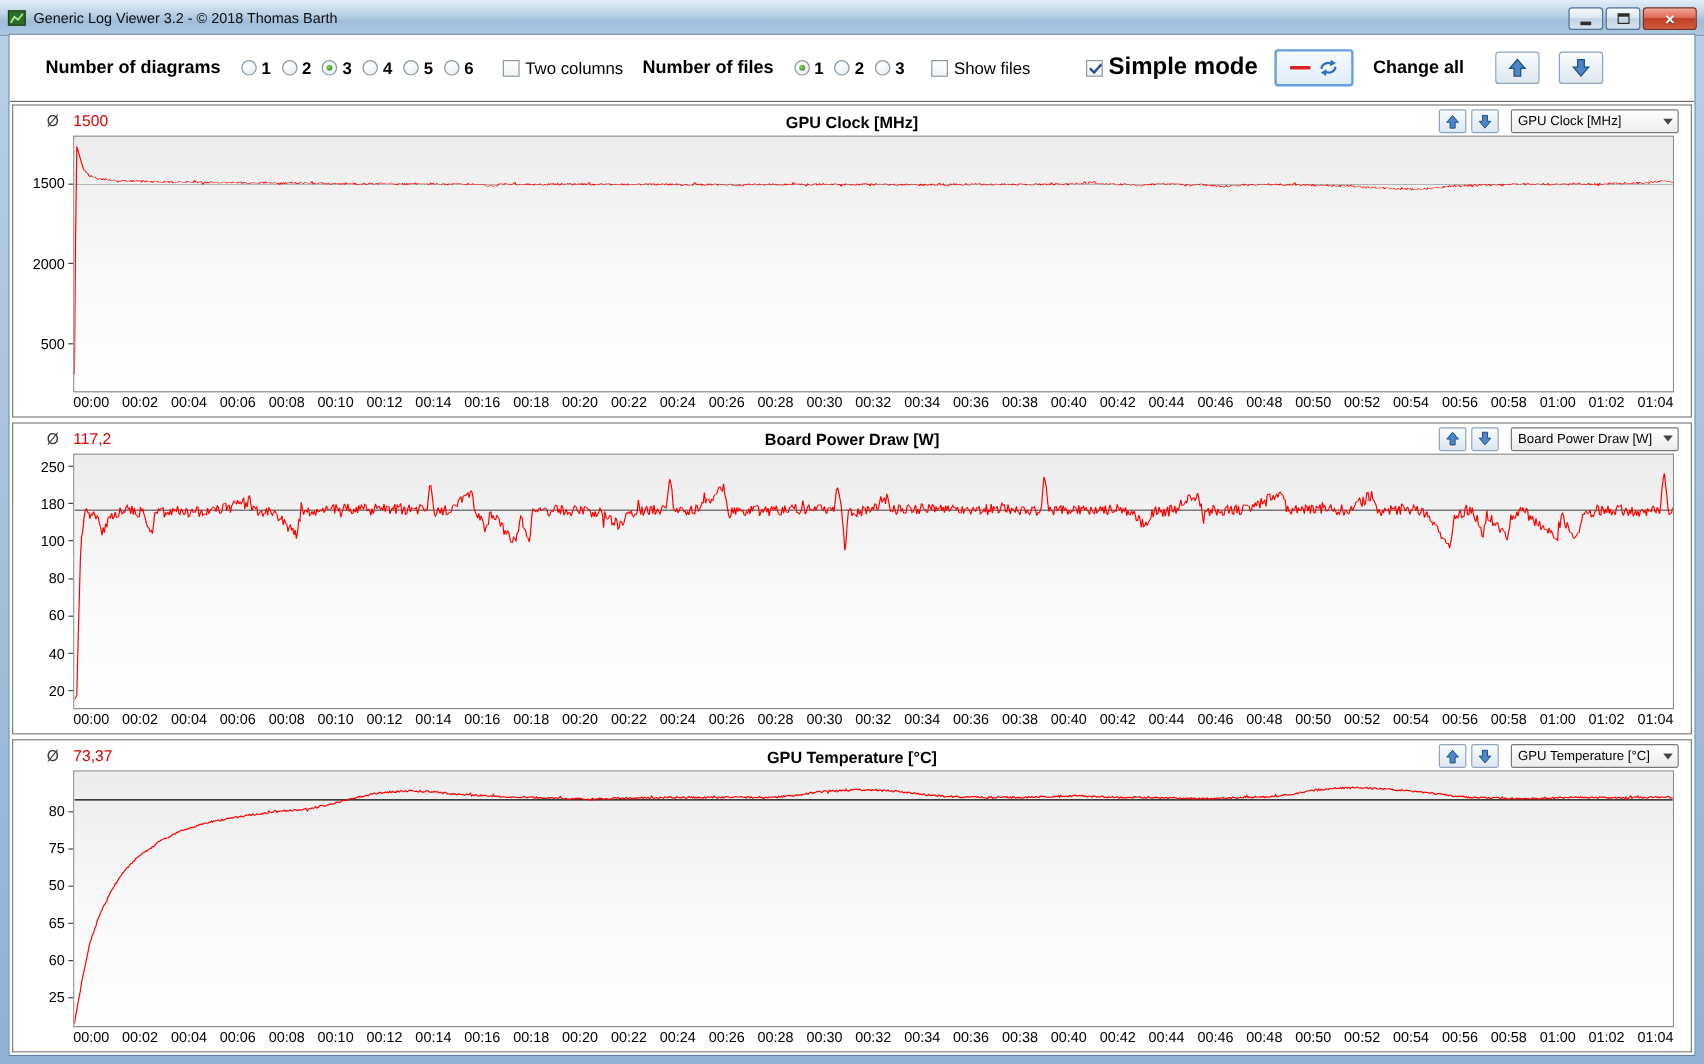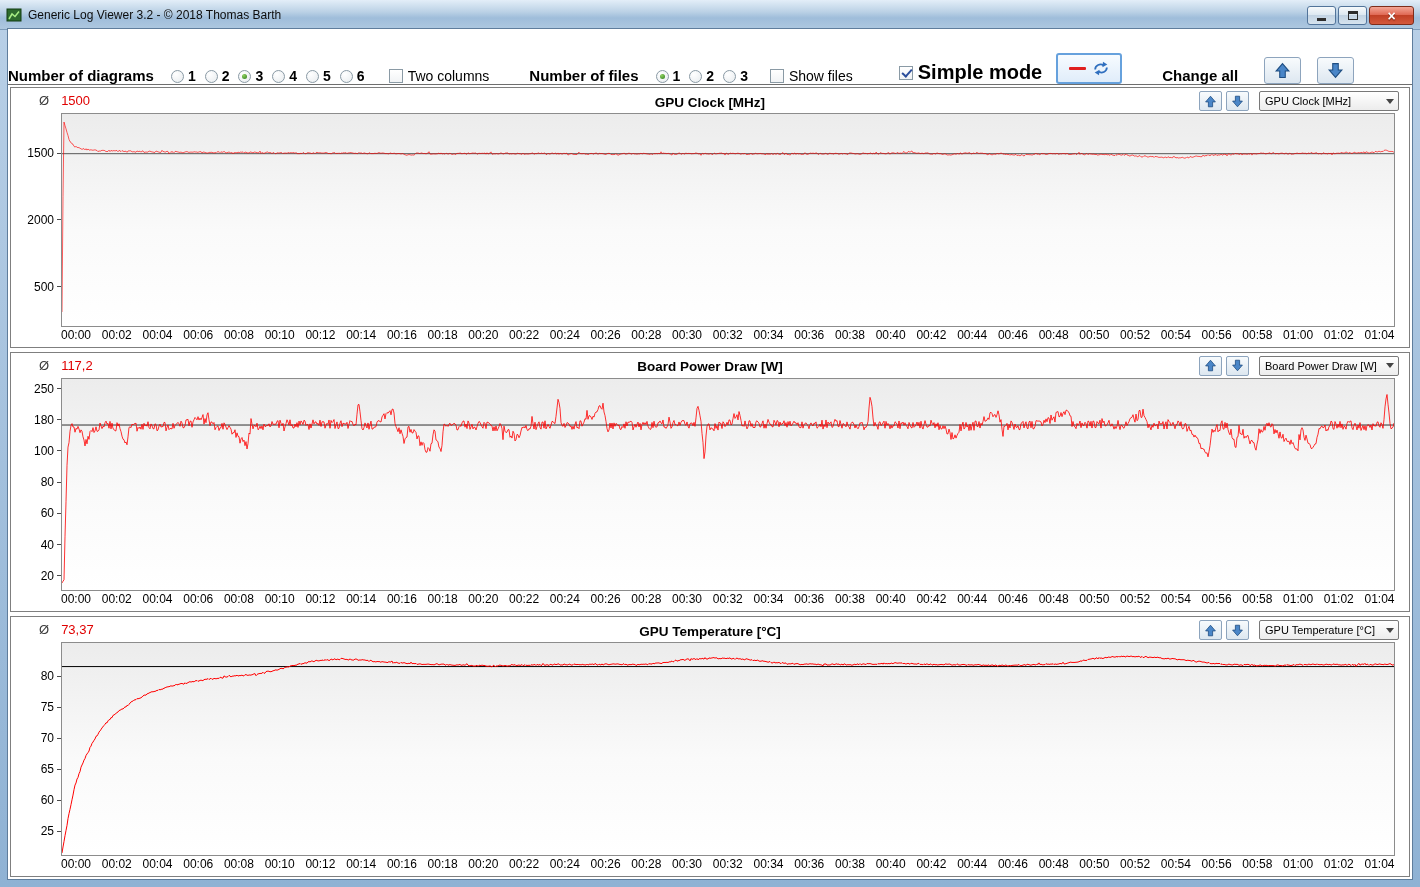--- a/index.html
+++ b/index.html
@@ -18,38 +18,38 @@
     background:linear-gradient(#f7fafc,#dde8f1 45%,#c2d3e3 50%,#d6e3ee);
     display:flex;align-items:center;justify-content:center;}
   .win-btn.close{width:45px;background:linear-gradient(#f3a696,#e06a55 45%,#c14026 50%,#d4593c);border-color:#7e2c1a}
   .glyph-min{width:9px;height:3px;background:#2d2d2d;margin-top:8px}
   .glyph-max{width:10px;height:9px;border:1px solid #2d2d2d;border-top:3px solid #2d2d2d;background:transparent}
   .glyph-close{color:#fff;font-size:14px;font-weight:bold;line-height:1;text-shadow:0 1px 1px #6b1d0e}
 
   .window-body{position:absolute;top:28px;left:7px;right:7px;bottom:7px;
     background:#fff;border:1px solid #5f7d9c;display:flex;flex-direction:column;overflow:hidden}
 
-  .toolbar{height:56px;flex:0 0 56px;display:flex;align-items:flex-end;
+  .toolbar{height:56px;flex:0 0 56px;display:flex;align-items:center;padding-left:30px;
     border-bottom:1px solid #6e6e6e;background:#fff;overflow:hidden;white-space:nowrap}
   .blabel{font-weight:bold;font-size:15px;color:#000;white-space:nowrap}
   .radio-group{display:flex;align-items:center;margin-left:8px}
   .radio-item{display:flex;align-items:center;margin-left:9px}
   .radio{width:13px;height:13px;border-radius:50%;border:1px solid #8a9aa5;
     background:radial-gradient(circle at 35% 30%,#ffffff,#e7ebee);display:inline-block;position:relative}
   .radio.checked::after{content:"";position:absolute;left:3px;top:3px;width:5px;height:5px;border-radius:50%;
     background:radial-gradient(circle at 35% 30%,#8ed05e,#2e7d1e)}
   .radio-label{margin-left:4px;font-weight:bold;font-size:14px}
   .cb-item{display:flex;align-items:center}
   .cb{width:14px;height:14px;border:1px solid #8a9aa5;background:linear-gradient(#fff,#f1f3f5);position:relative;display:inline-block}
   .cb.checked::after{content:"";position:absolute;left:2px;top:2px;width:8px;height:4px;
     border-left:2px solid #2b4d9b;border-bottom:2px solid #2b4d9b;transform:rotate(-48deg)}
   .cb-label{margin-left:5px;font-size:14px;white-space:nowrap}
   .cb-label.bold{font-weight:bold;font-size:20px}
   .ml14{margin-left:14px}.ml16{margin-left:16px}.ml22{margin-left:22px}.ml24{margin-left:24px}
-  .ml26{margin-left:26px}.ml40{margin-left:40px}.ml46{margin-left:46px}
+  .ml26{margin-left:26px}.ml40{margin-left:16px}.ml46{margin-left:46px}
   .refresh-btn{width:66px;height:31px;border:2px solid #66a1dd;border-radius:3px;
     background:linear-gradient(#f7fbff,#e0edfa);display:flex;align-items:center;justify-content:center;gap:6px}
   .redline{width:17px;height:3px;background:#e01f1f;border-radius:1px;display:inline-block}
   .big-btn{width:37px;height:27px;border:1px solid #8da4bd;border-radius:3px;
     background:linear-gradient(#f8fbfd,#dde7f0);display:flex;align-items:center;justify-content:center}
   button{outline:none}
 
   #panels{flex:1;display:flex;flex-direction:column;background:#fff;min-height:0}
   .panel{flex:1;margin:2px;border:1px solid #7f7f7f;display:flex;flex-direction:column;background:#fff;min-height:0}
   .panel-header{height:25px;flex:0 0 25px;position:relative;display:flex;align-items:center}
@@ -417,21 +417,21 @@
               </span>
               <span class="ytick" style="top:73.91%">
                 <span class="ytick-text">60</span>
                 <span class="tickline"></span>
               </span>
               <span class="ytick" style="top:59.42%">
                 <span class="ytick-text">65</span>
                 <span class="tickline"></span>
               </span>
               <span class="ytick" style="top:44.93%">
-                <span class="ytick-text">70</span>
+                <span class="ytick-text">50</span>
                 <span class="tickline"></span>
               </span>
               <span class="ytick" style="top:30.43%">
                 <span class="ytick-text">75</span>
                 <span class="tickline"></span>
               </span>
               <span class="ytick" style="top:15.94%">
                 <span class="ytick-text">80</span>
                 <span class="tickline"></span>
               </span>

